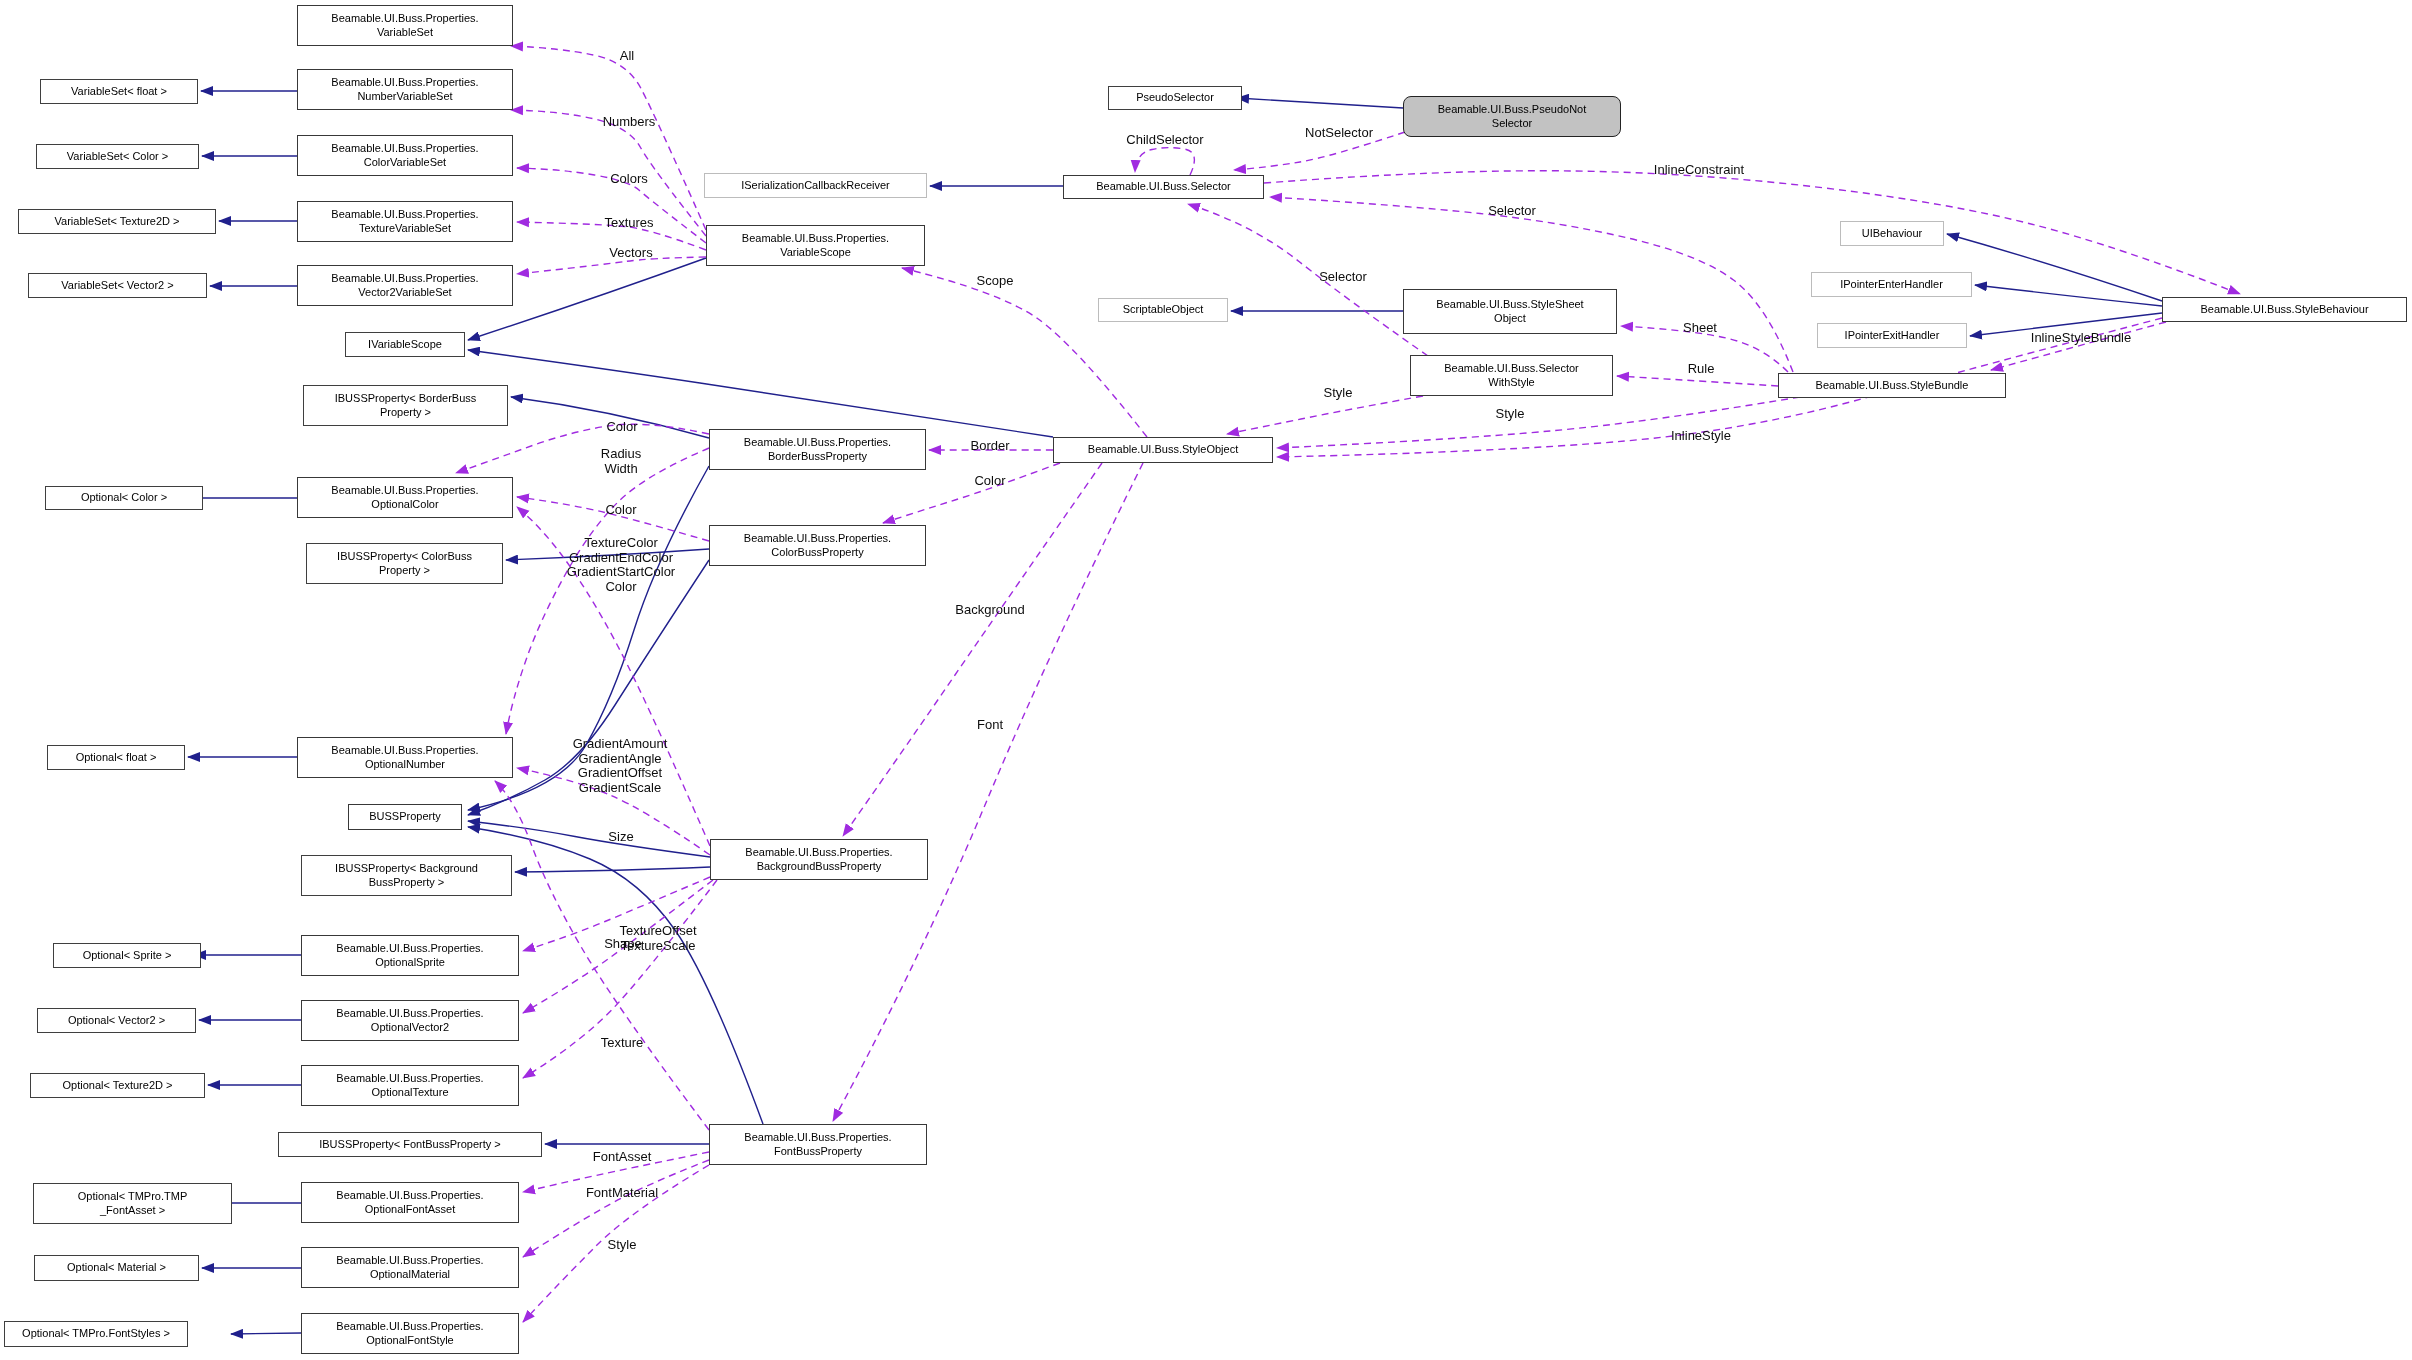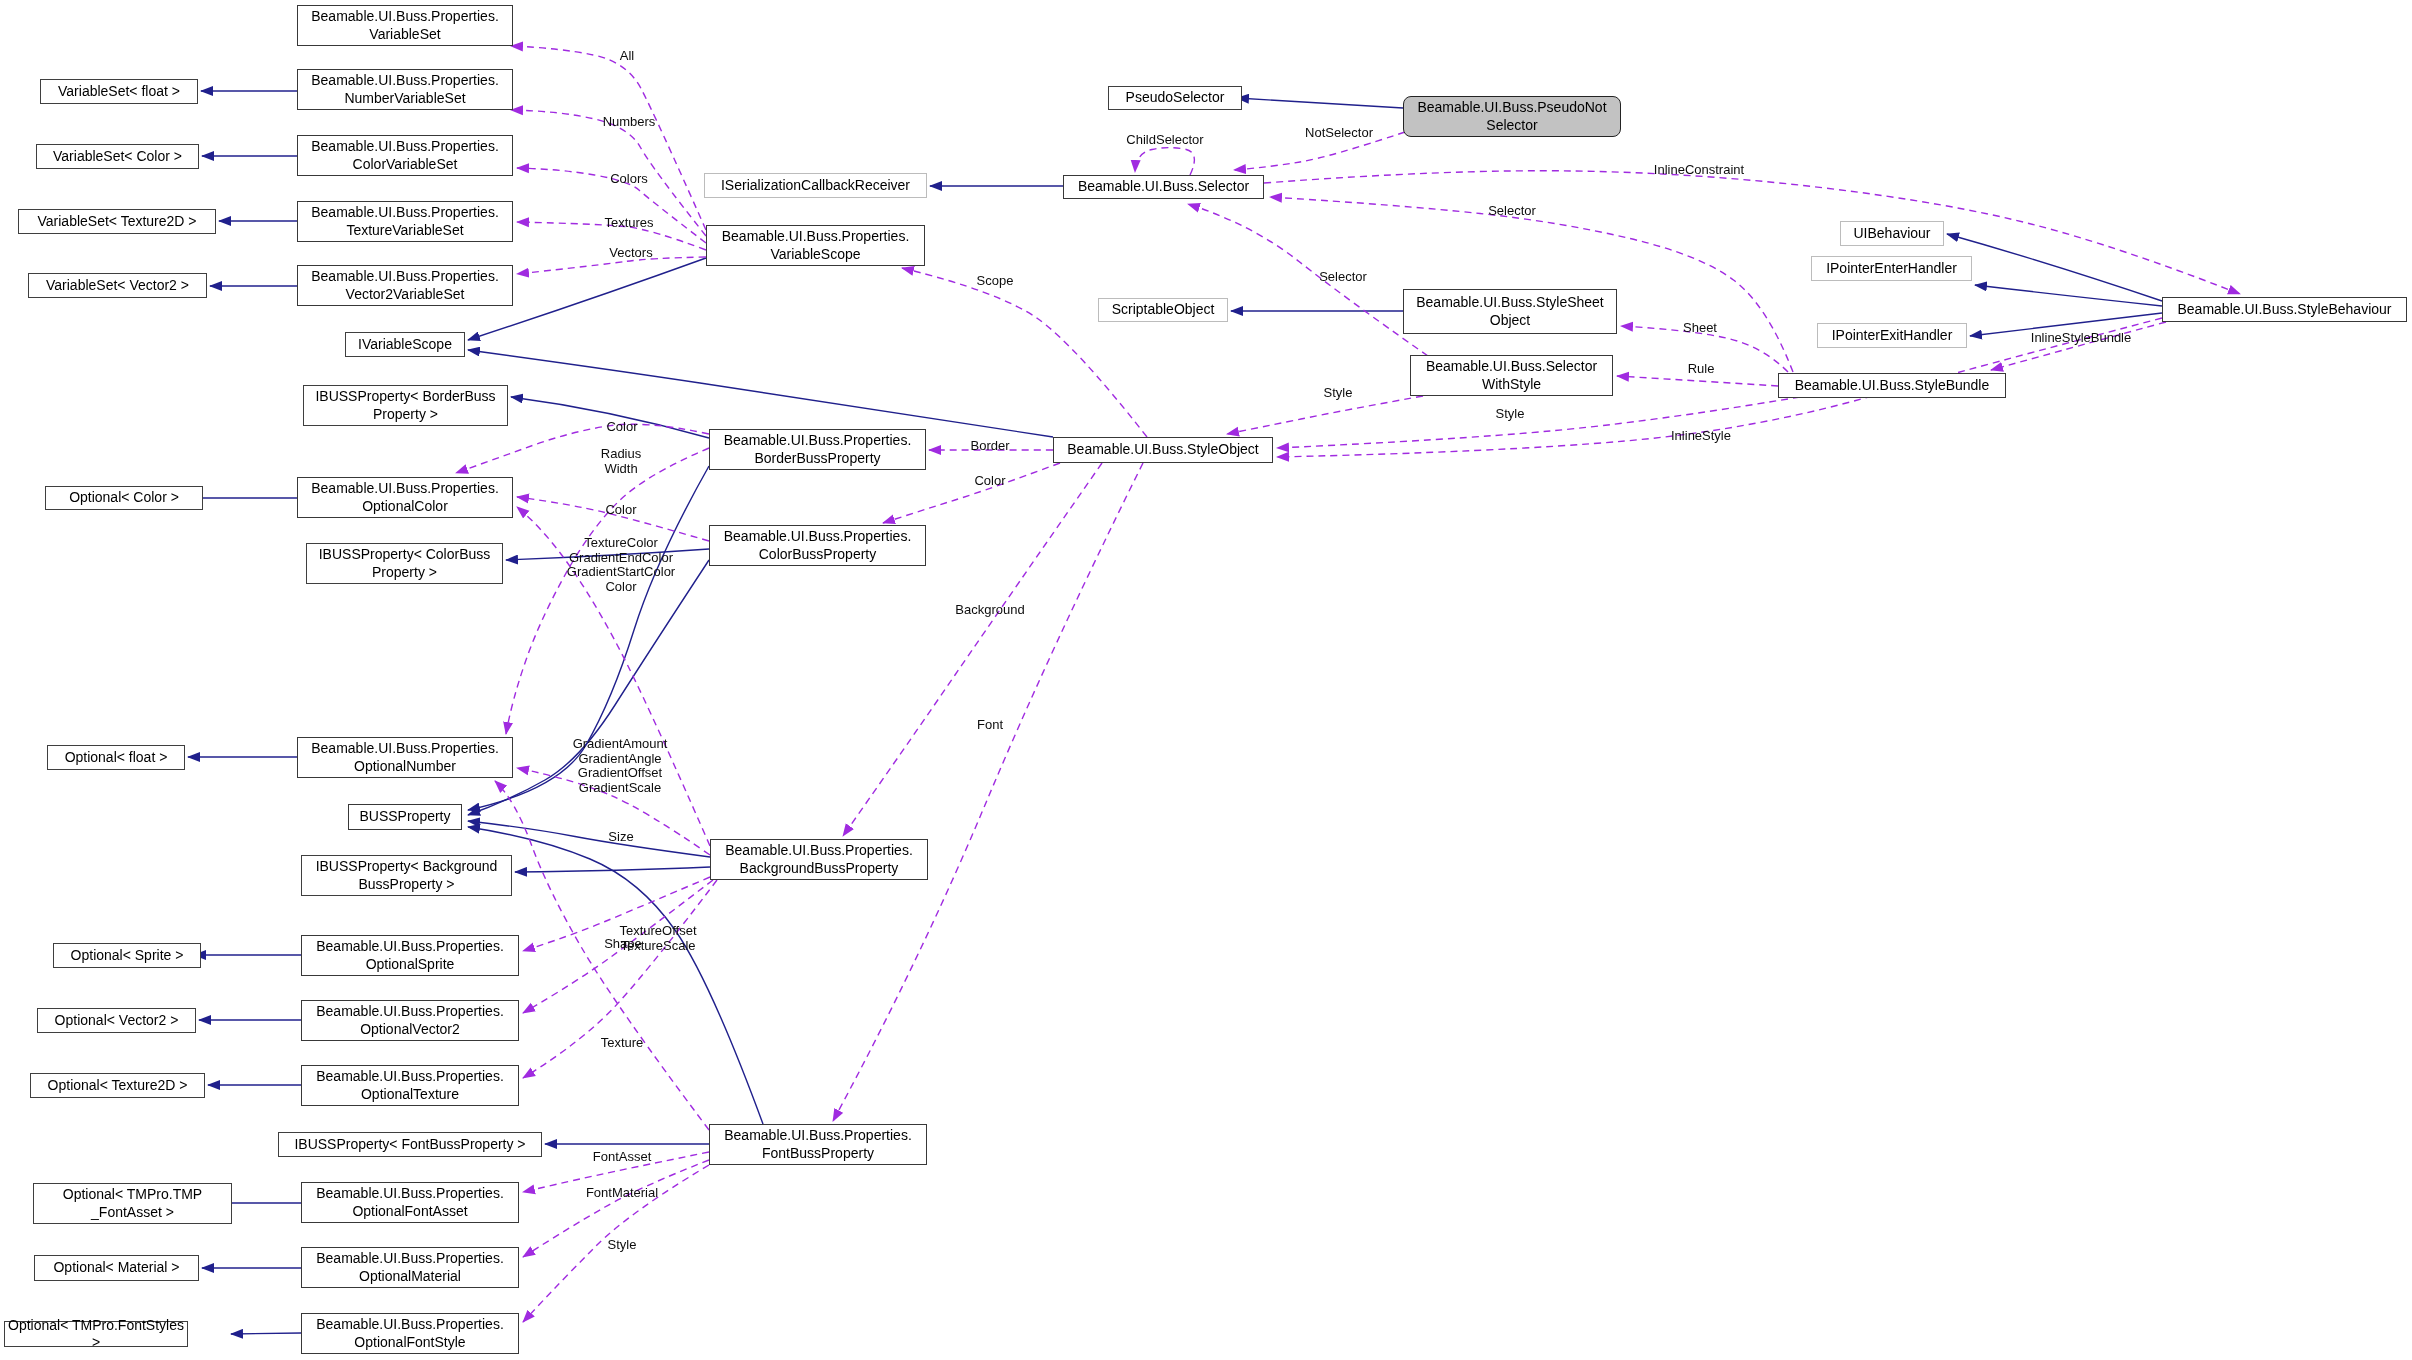--- a/index.html
+++ b/index.html
@@ -1,21 +1,21 @@
 <!DOCTYPE html>
 <html><head>
 <meta charset="utf-8">
 <style>
   html,body{margin:0;padding:0;background:#fff;}
   #diagram{position:relative;width:2412px;height:1360px;background:#fff;
            font-family:"Liberation Sans",sans-serif;overflow:hidden;}
   #edges{position:absolute;left:0;top:0;width:2412px;height:1360px;pointer-events:none;}
   .node{position:absolute;box-sizing:border-box;background:#fff;color:#000;
         border:1.5px solid #3f3f3f;display:flex;align-items:center;justify-content:center;
-        text-align:center;font-size:14px;line-height:1.22;white-space:pre-line;
+        text-align:center;font-size:11px;line-height:1.22;white-space:pre-line;
         padding:1px 0;cursor:pointer;}
   .node.em{border-width:1.8px;border-color:#383838;}
   .node.external{border:1.1px solid #bcbcbc;cursor:default;}
   .node.current{background:#c2c2c2;border:1.7px solid #232323;cursor:default;}
   .elabel{position:absolute;transform:translate(-50%,-50%);color:#0d0d0d;
           font-size:13px;line-height:1.13;white-space:pre;text-align:center;}
 </style>
 </head>
 <body>
 
@@ -117,21 +117,21 @@
       <div class="node external" style="left: 1098px; top: 298px; width: 130px; height: 24px;">ScriptableObject</div>
       <div class="node em" style="left: 1053px; top: 437px; width: 220px; height: 26px;">Beamable.UI.Buss.StyleObject</div>
       <div class="node current" style="left: 1403px; top: 96px; width: 218px; height: 41px; border-radius: 8px;">Beamable.UI.Buss.PseudoNot
 Selector</div>
       <div class="node em" style="left: 1403px; top: 289px; width: 214px; height: 45px;">Beamable.UI.Buss.StyleSheet
 Object</div>
       <div class="node em" style="left: 1410px; top: 355px; width: 203px; height: 41px;">Beamable.UI.Buss.Selector
 WithStyle</div>
       <div class="node em" style="left: 1778px; top: 373px; width: 228px; height: 25px;">Beamable.UI.Buss.StyleBundle</div>
       <div class="node external" style="left: 1840px; top: 221px; width: 104px; height: 25px;">UIBehaviour</div>
-      <div class="node external" style="left: 1811px; top: 256px; width: 161px; height: 25px;">IPointerEnterHandler</div>
+      <div class="node external" style="left: 1811px; top: 272px; width: 161px; height: 25px;">IPointerEnterHandler</div>
       <div class="node external" style="left: 1817px; top: 323px; width: 150px; height: 25px;">IPointerExitHandler</div>
       <div class="node em" style="left: 2162px; top: 297px; width: 245px; height: 25px;">Beamable.UI.Buss.StyleBehaviour</div>
       <div class="node" style="left: 303px; top: 385px; width: 205px; height: 41px;">IBUSSProperty&lt; BorderBuss
 Property &gt;</div>
       <div class="node em" style="left: 709px; top: 429px; width: 217px; height: 41px;">Beamable.UI.Buss.Properties.
 BorderBussProperty</div>
       <div class="node" style="left: 45px; top: 486px; width: 158px; height: 24px;">Optional&lt; Color &gt;</div>
       <div class="node em" style="left: 297px; top: 477px; width: 216px; height: 41px;">Beamable.UI.Buss.Properties.
 OptionalColor</div>
       <div class="node" style="left: 306px; top: 543px; width: 197px; height: 41px;">IBUSSProperty&lt; ColorBuss

